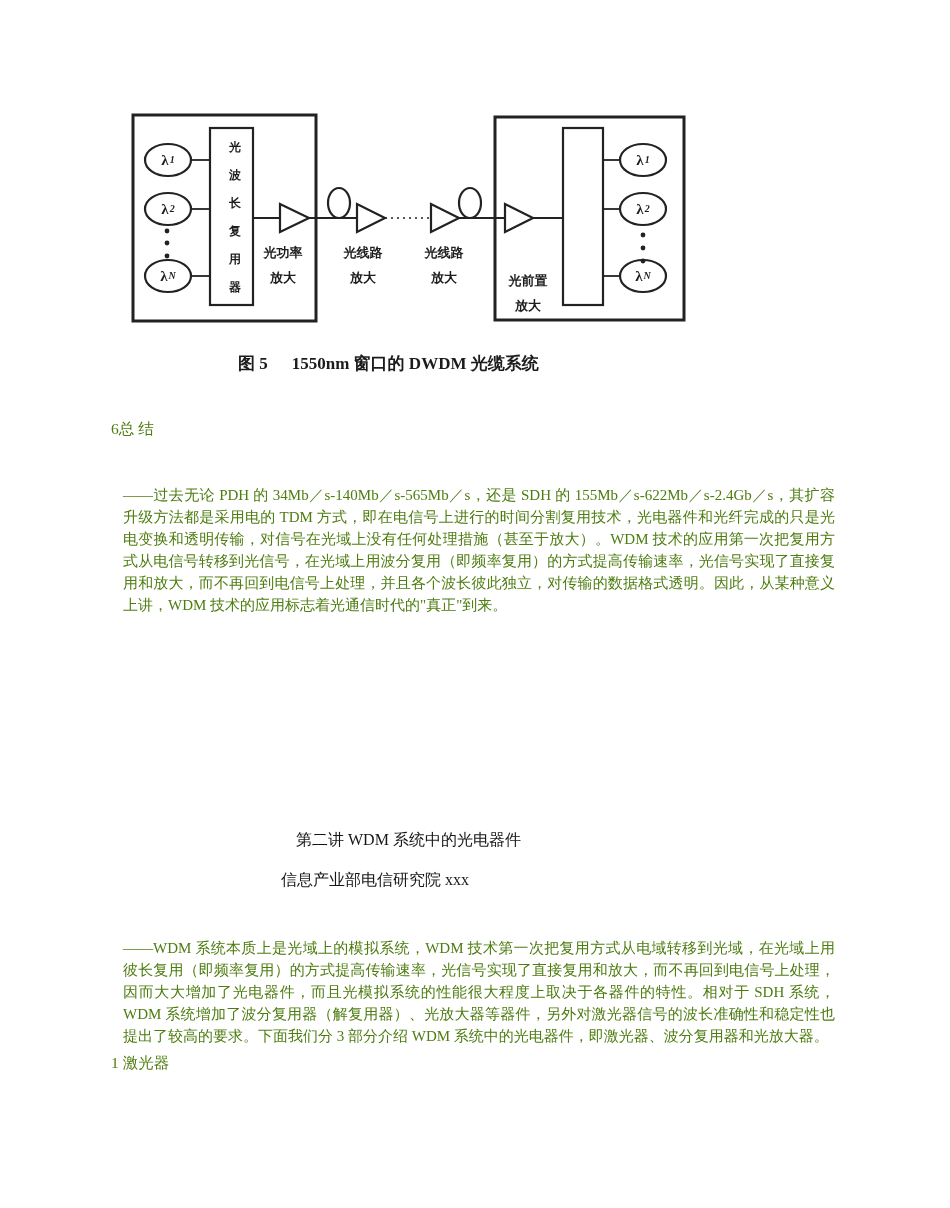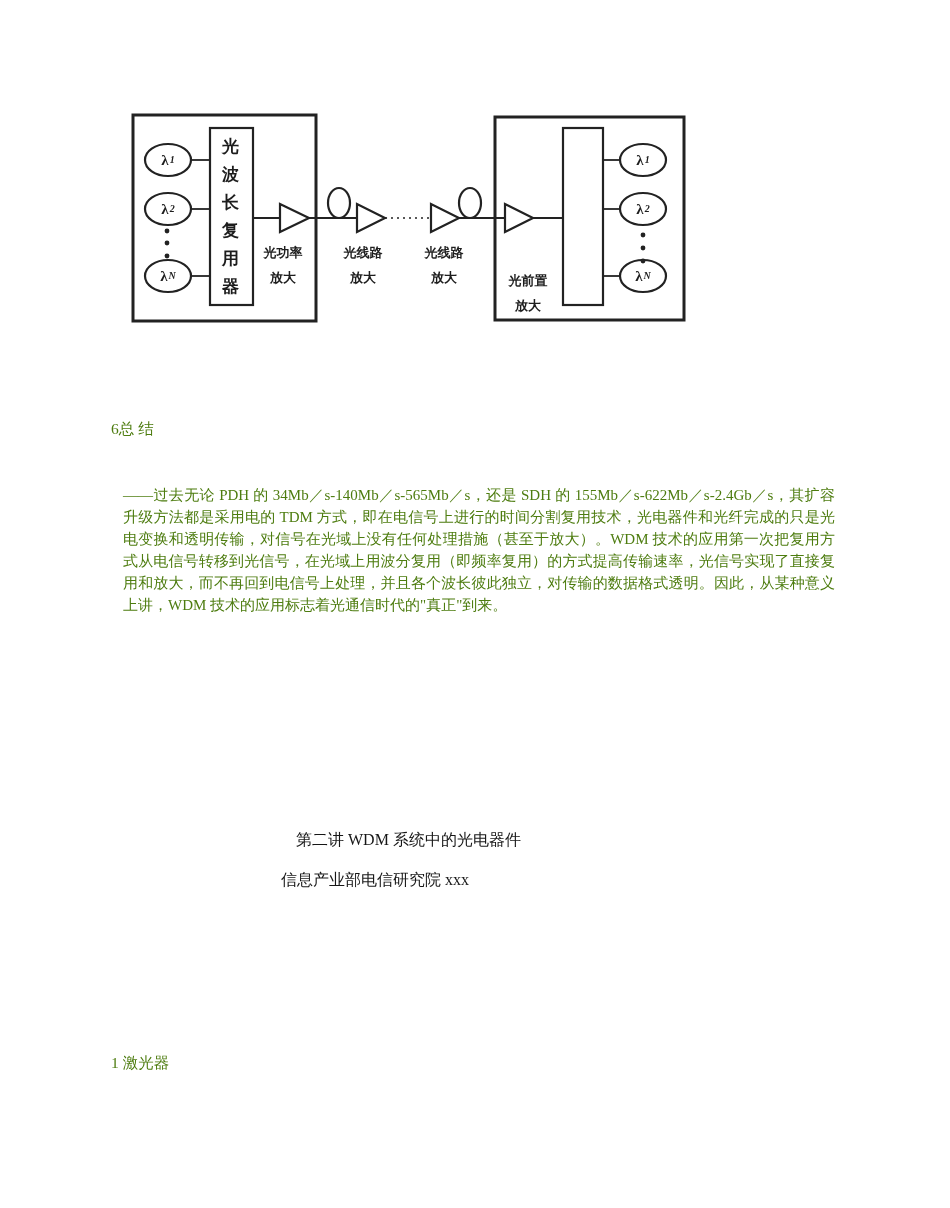--- a/index.html
+++ b/index.html
@@ -21,23 +21,23 @@
     font-family: "Liberation Serif", "DejaVu Serif", serif;
     font-weight: 700;
     color: #1d1d1d;
   }
   .vbox {
     display: flex; align-items: center; justify-content: center;
     text-align: center;
   }
   .vtext {
     width: 19px;
-    font-size: 17px; line-height: 28px;
+    font-size: 12px; line-height: 28px;
     word-break: break-all;
-    text-align: left;
+    text-align: right;
   }
   .amp-label { text-align: center; font-size: 13px; line-height: 25px; }
   .lam {
     display: flex; align-items: center; justify-content: center;
     font-size: 15px; font-weight: 600;
   }
   .lam sub { font-size: 10px; font-style: italic; line-height: 0; margin-left: 1px; }
 
   .caption {
     position: absolute; left: 238px; top: 352px;
@@ -169,25 +169,29 @@
     <div class="fig-label lam" style="left:491px; top:83px; width:48px; height:32px;">
       <span>λ</span>
         <sub>2</sub>
     </div>
     <div class="fig-label lam" style="left:491px; top:150px; width:48px; height:32px;">
       <span>λ</span>
         <sub>N</sub>
     </div>
   </div>
 
+  <div class="caption">
+    <span class="cap-label">图 5</span><span>1550nm 窗口的 DWDM 光缆系统</span>
+  </div>
 
   <div class="heading" style="top:419px;">6总 结</div>
 
   <div class="para" style="top:456px;">——过去无论 PDH 的 34Mb／s-140Mb／s-565Mb／s，还是 SDH 的 155Mb／s-622Mb／s-2.4Gb／s，其扩容升级方法都是采用电的 TDM 方式，即在电信号上进行的时间分割复用技术，光电器件和光纤完成的只是光电变换和透明传输，对信号在光域上没有任何处理措施（甚至于放大）。WDM 技术的应用第一次把复用方式从电信号转移到光信号，在光域上用波分复用（即频率复用）的方式提高传输速率，光信号实现了直接复用和放大，而不再回到电信号上处理，并且各个波长彼此独立，对传输的数据格式透明。因此，从某种意义上讲，WDM 技术的应用标志着光通信时代的"真正"到来。</div>
 
   <div class="centered-line" style="left:296px; top:830px;">第二讲 WDM 系统中的光电器件</div>
 
   <div class="centered-line" style="left:281px; top:870px;">信息产业部电信研究院 xxx</div>
 
+  <div class="para" style="top:909px;">——WDM 系统本质上是光域上的模拟系统，WDM 技术第一次把复用方式从电域转移到光域，在光域上用彼长复用（即频率复用）的方式提高传输速率，光信号实现了直接复用和放大，而不再回到电信号上处理，因而大大增加了光电器件，而且光模拟系统的性能很大程度上取决于各器件的特性。相对于 SDH 系统，WDM 系统增加了波分复用器（解复用器）、光放大器等器件，另外对激光器信号的波长准确性和稳定性也提出了较高的要求。下面我们分 3 部分介绍 WDM 系统中的光电器件，即激光器、波分复用器和光放大器。</div>
 
   <div class="heading" style="top:1053px;">1 激光器</div>
 
 </div>
 
 </body></html>

